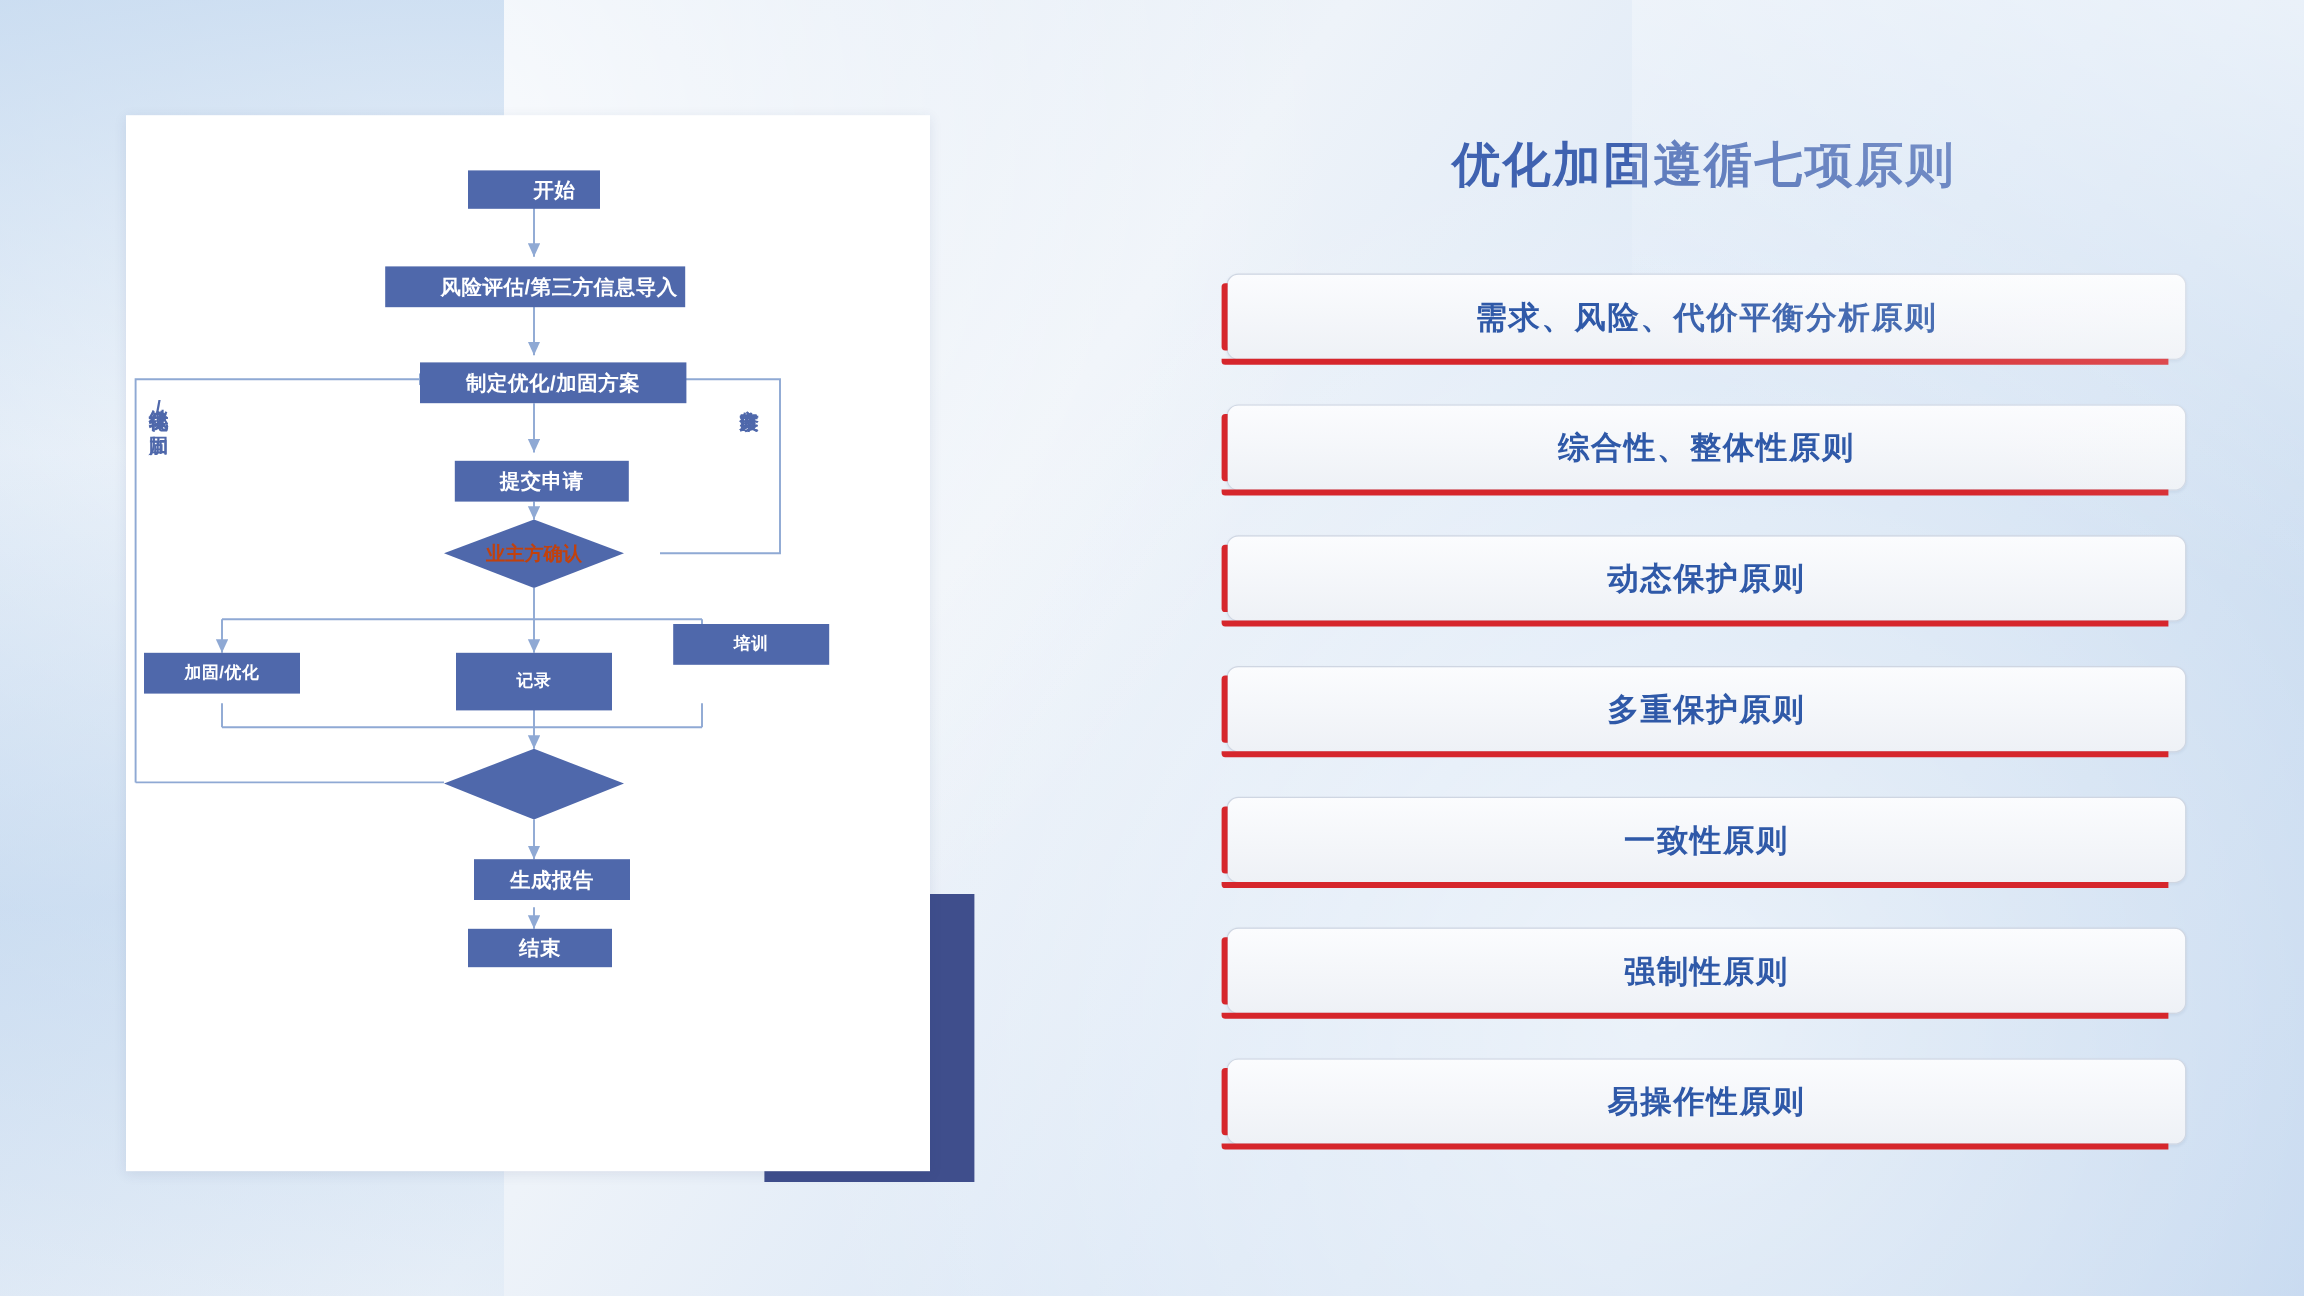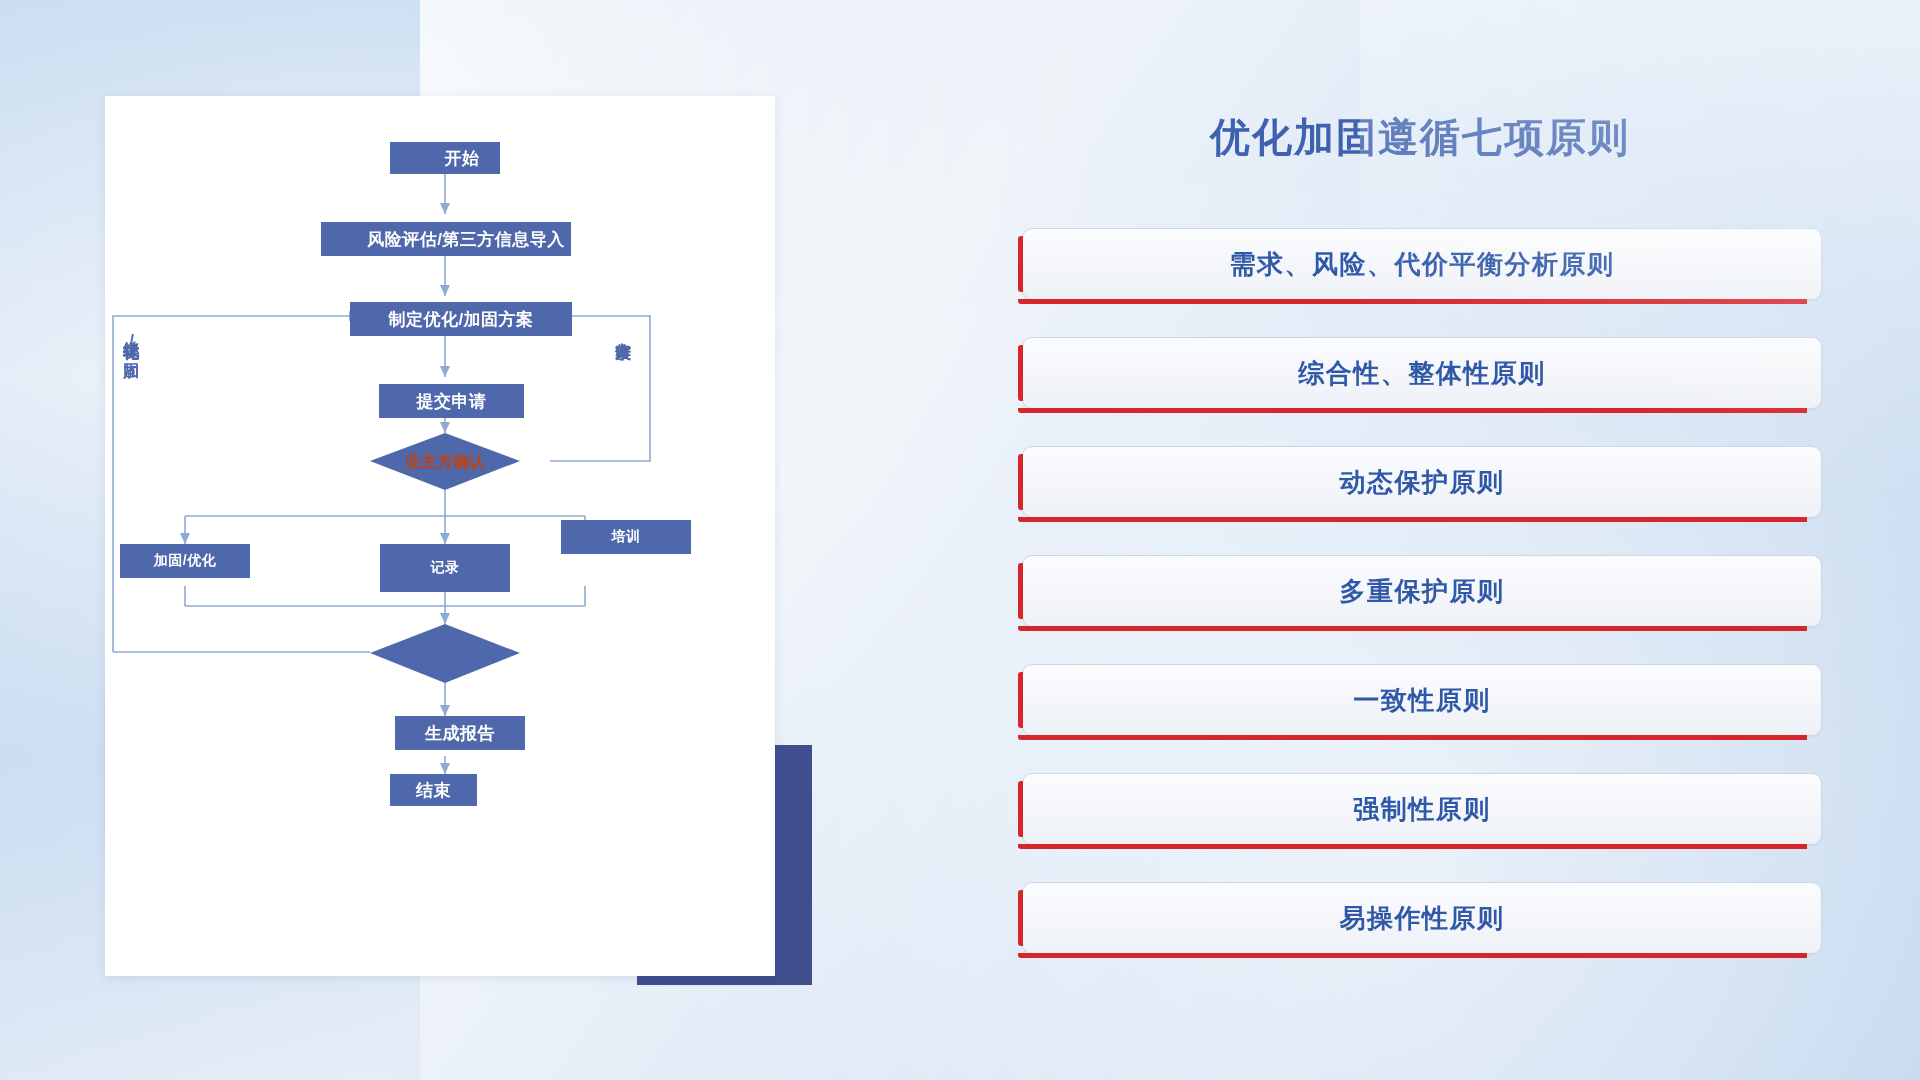--- a/index.html
+++ b/index.html
@@ -232,21 +232,21 @@
 
     <div class="node small" style="left:415px; top:424px; width:130px; height:34px;margin-left:41px;">
       <span>培训</span>
     </div>
 
 
     <div class="node" style="left:290px; top:620px; width:130px; height:34px;">
       <span>生成报告</span>
     </div>
 
-    <div class="node" style="left:285px; top:678px; width:87px; height:32px;">
+    <div class="node" style="left:285px; top:678px; width:120px; height:32px;">
       <span>结束</span>
     </div>
 
     <div class="side-label" style="left:18px; top:232px;">
       <span>继续优化/加固</span>
     </div>
 
     <div class="side-label" style="left:510px; top:232px;">
       <span>方案修改</span>
     </div>

